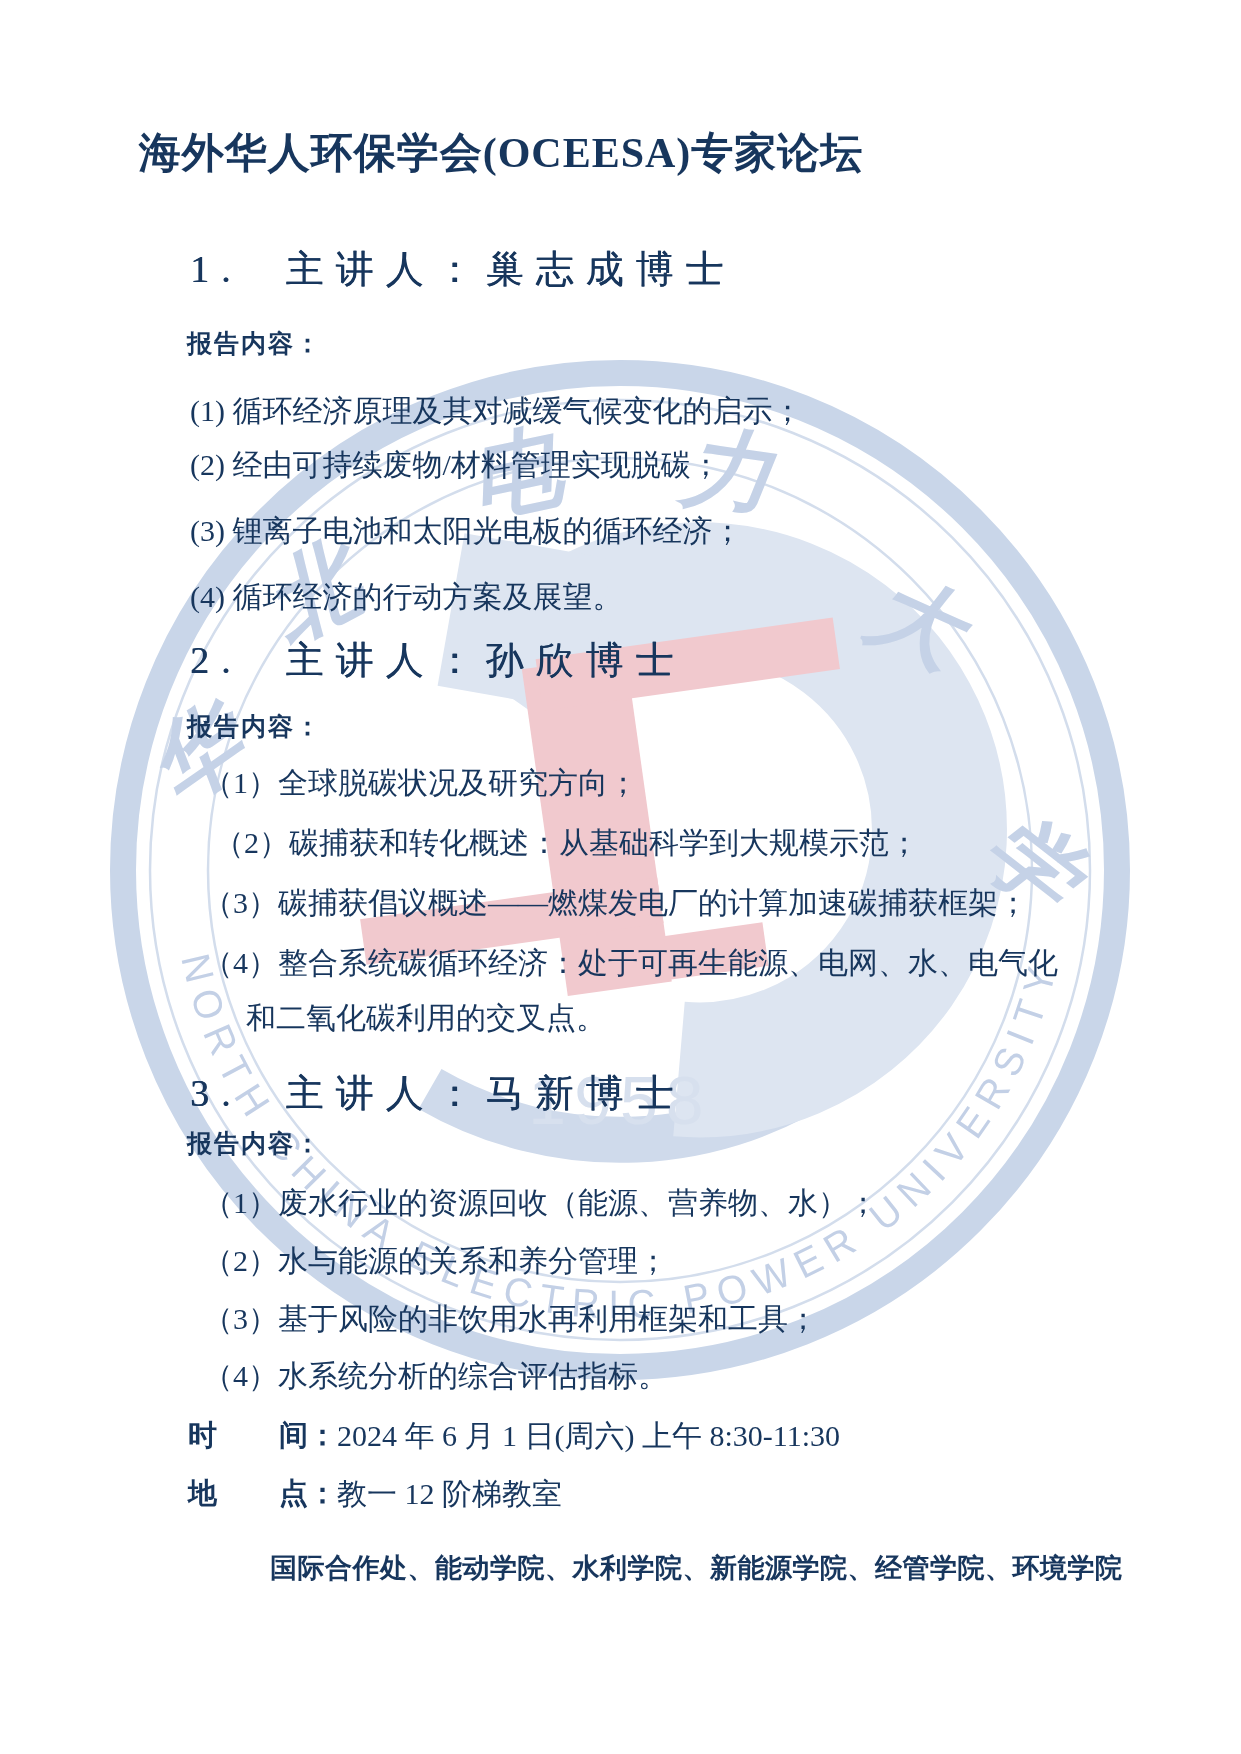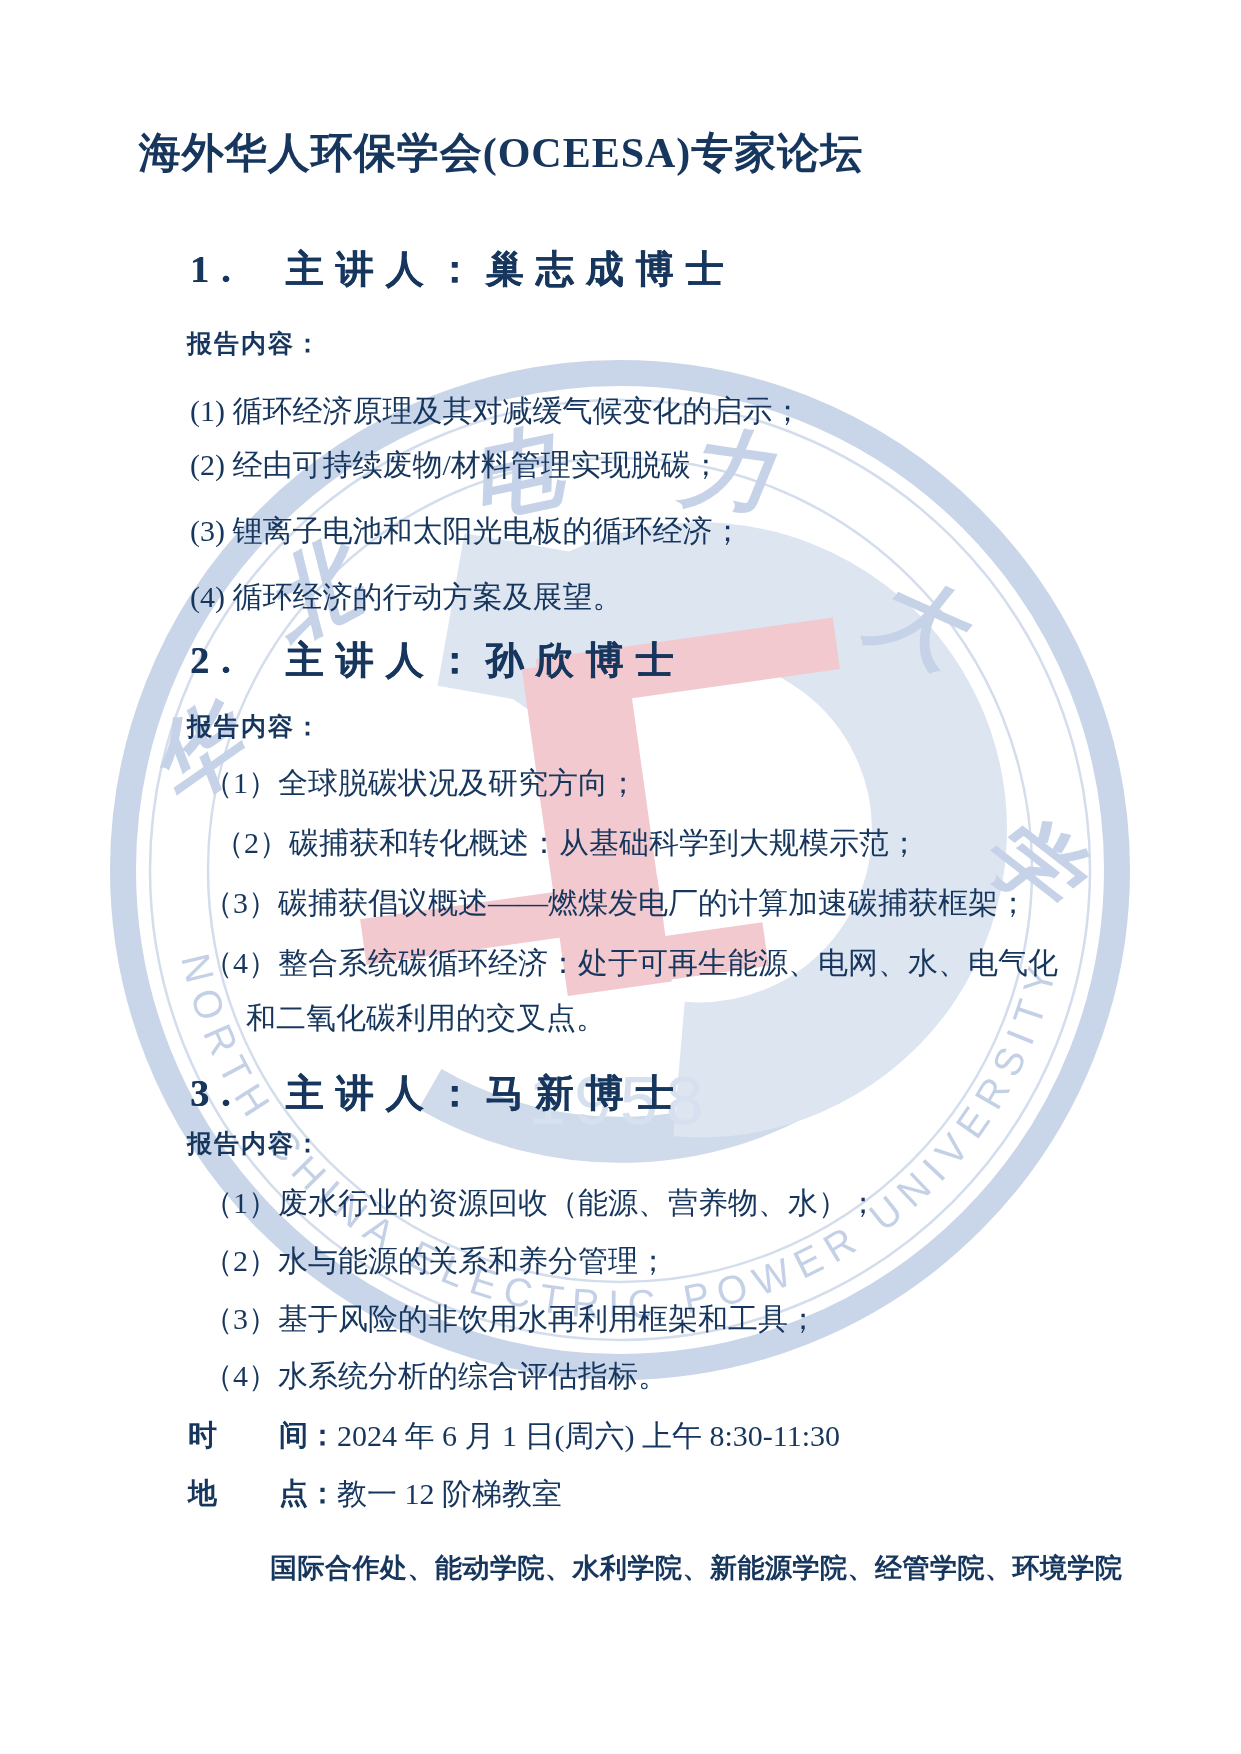--- a/index.html
+++ b/index.html
@@ -11,21 +11,21 @@
     font-family:"Liberation Serif",serif;
     color:#17365d;
   }
   .abs{position:absolute;white-space:pre;line-height:1;}
   .page-title{
     top:132px;left:0;width:1002px;
     text-align:center;
     font-size:42px;font-weight:bold;letter-spacing:1px;
   }
   .sec-heading{
-    font-size:38px;font-weight:bold;letter-spacing:12px;
+    font-size:38px;font-weight:normal;letter-spacing:12px;
     text-shadow:0.6px 0 0 currentColor;
   }
   .sub-label{
     font-family:"Liberation Sans",sans-serif;
     font-size:25px;font-weight:bold;letter-spacing:2px;
   }
   .item{font-size:30px;}
   .info-line{display:flex;align-items:flex-start;}
   .info-label{
     font-family:"Liberation Sans",sans-serif;

